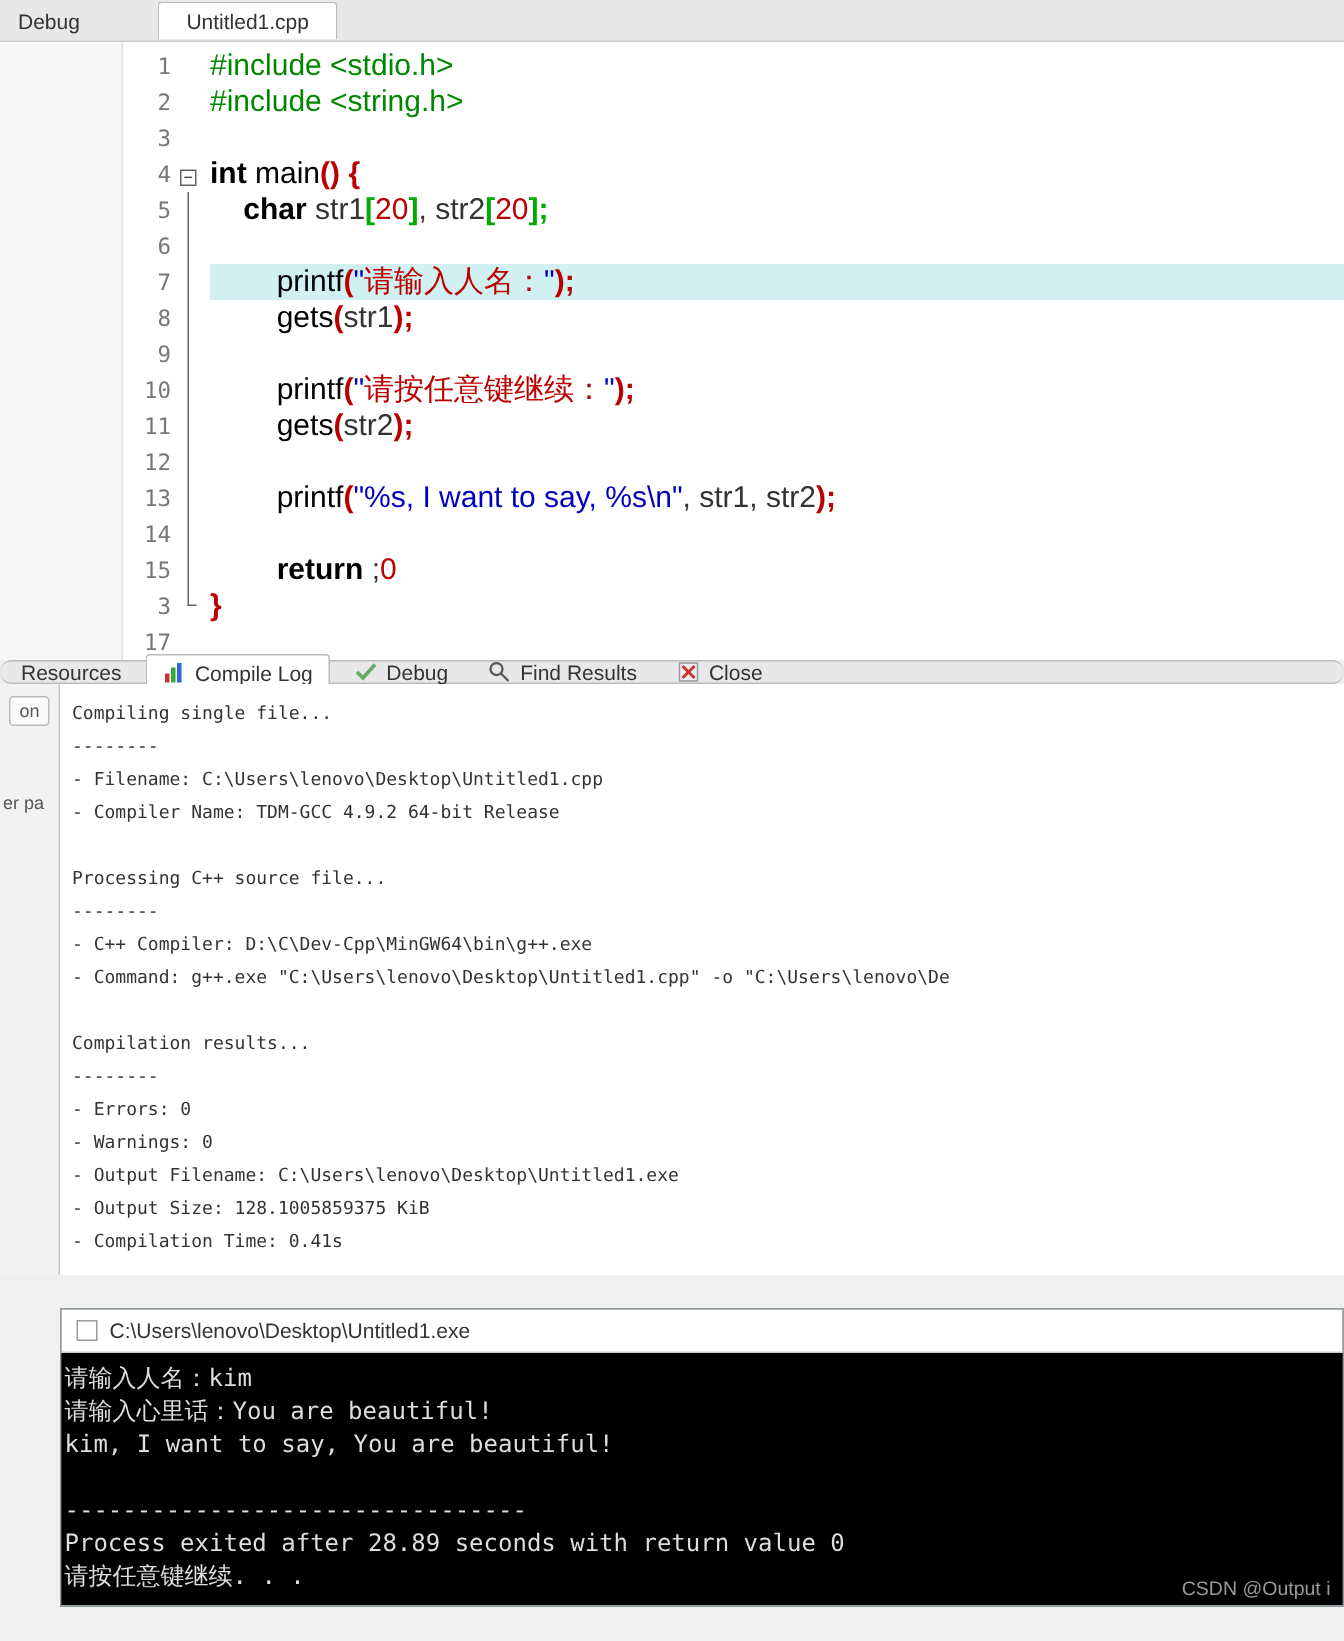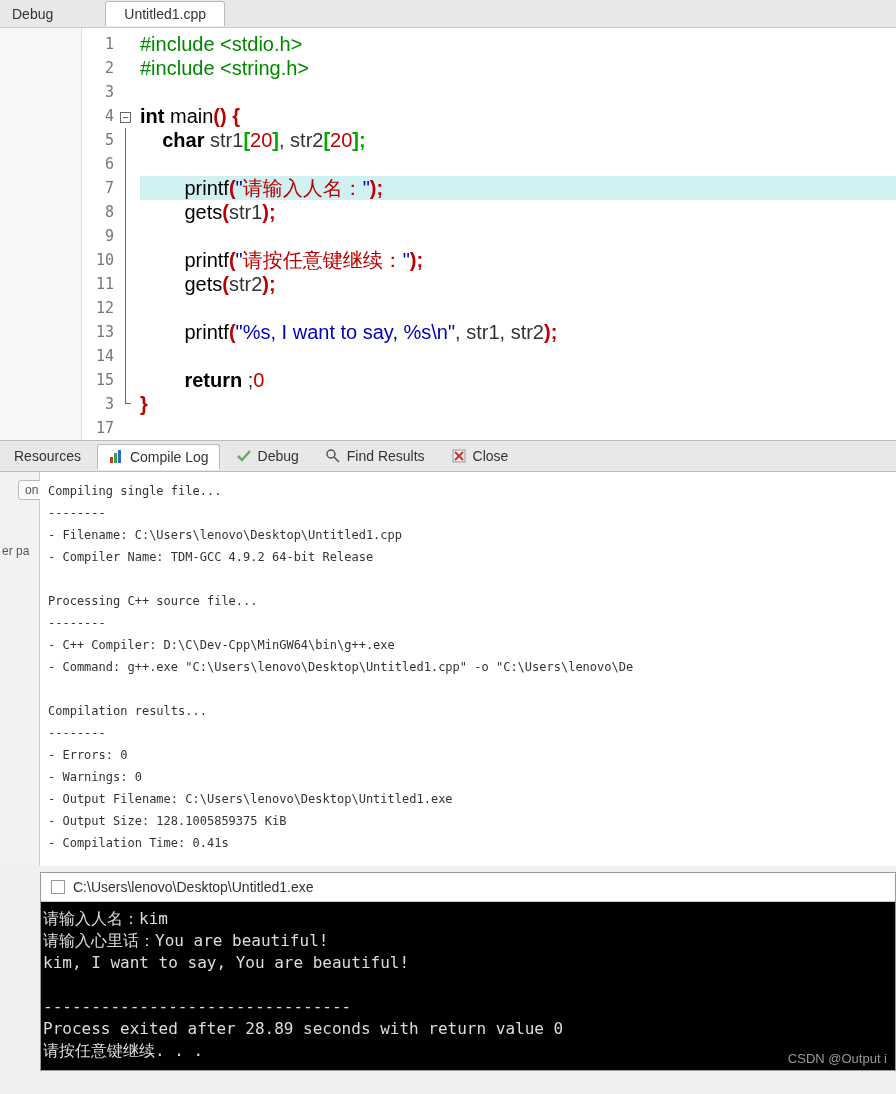--- a/index.html
+++ b/index.html
@@ -26,29 +26,29 @@
     .c-key { color: #000; font-weight: bold; }
     .c-fn { color: #000; }
     .c-par { color: #b00; font-weight: bold; }
     .c-brace { color: #b00; font-weight: bold; }
     .c-bracket { color: #0a0; font-weight: bold; }
     .c-num { color: #b00; }
     .c-str { color: #00b; }
     .c-han { color: #b00; }
 
     
-    .panel-tabs { display: flex; align-items: center; background: #e8e8e8; border-top: 1px solid #bbb; border-bottom: 1px solid #bbb; height: 32px; gap: 6px; padding-left: 4px; }
+    .panel-tabs { display: flex; align-items: center; background: #e8e8e8; border-top: 1px solid #bbb; border-bottom: 1px solid #bbb; height: 16px; gap: 6px; padding-left: 4px; border-radius: 10px; }
     .p-tab { padding: 4px 10px; display: flex; align-items: center; gap: 6px; }
     .p-tab.active { background: #fff; border: 1px solid #bbb; border-bottom: 1px solid #fff; border-radius: 3px 3px 0 0; margin-bottom: -1px; }
     .icon-svg { width: 16px; height: 16px; }
 
     
     .compile-wrap { display: flex; height: 394px; }
     .left-side { width: 40px; background: #f2f2f2; border-right: 1px solid #ccc; font-size: 12px; color: #555; padding: 4px 2px; }
-    .stub-btn { display: inline-block; border: 1px solid #bbb; border-radius: 3px; padding: 2px 6px; margin: 4px 16px; background: #fafafa; }
+    .stub-btn { display: inline-block; border: 1px solid #bbb; border-radius: 3px; padding: 2px 6px; margin: 4px 4px; background: #fafafa; }
     .compile-out { flex: 1; font-family: Consolas, monospace; font-size: 12px; line-height: 22px; padding: 8px; background: #fff; white-space: pre; overflow: hidden; }
 
     
     .console-win { position: absolute; top: 872px; left: 40px; width: 856px; border: 1px solid #999; background: #0c4a6e; }
     .console-title { background: #fff; display: flex; align-items: center; padding: 6px 10px; gap: 8px; border-bottom: 1px solid #ccc; }
     .app-icon { width: 14px; height: 14px; border: 1px solid #999; display: inline-block; }
     .console-body { background: #000; color: #ddd; font-family: "Consolas","SimSun", monospace; font-size: 16px; line-height: 22px; padding: 6px 0 6px 2px; min-height: 168px; white-space: pre-wrap; }
     .watermark { position: absolute; right: 8px; bottom: 4px; color: #999; font-size: 13px; }
   </style>
 </head>

